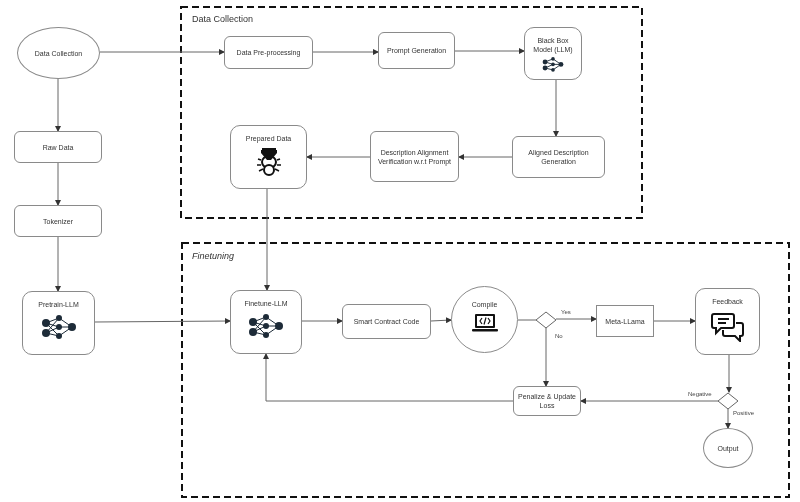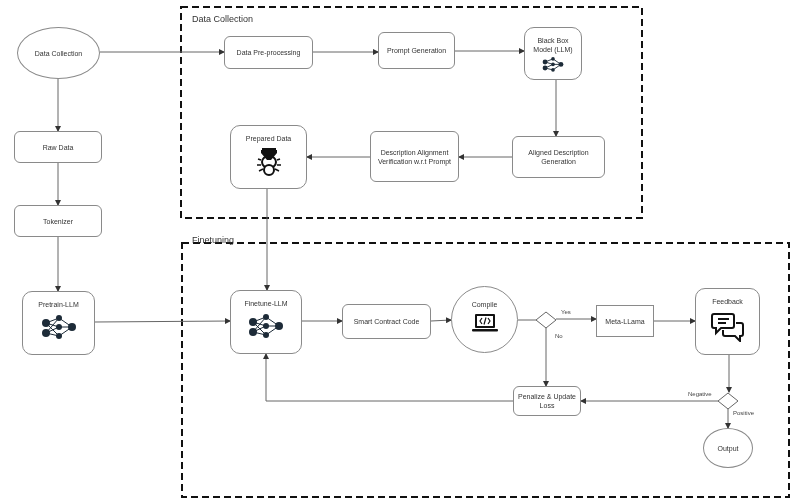--- a/index.html
+++ b/index.html
@@ -74,21 +74,21 @@
     <line x1="728" y1="409" x2="728" y2="428" marker-end="url(#arr)"></line>
 
     <polyline points="513,401 266,401 266,354" marker-end="url(#arr)"></polyline>
   </g>
 
   <polygon points="546,312 556,320 546,328 536,320" fill="#fff" stroke="#666"></polygon>
   <polygon points="728,393 738,401 728,409 718,401" fill="#fff" stroke="#666"></polygon>
 </svg>
 
 <div class="group-label" style="left:192px; top:14px;">Data Collection</div>
-<div class="group-label" style="left:192px; top:235px;">Finetuning</div>
+<div class="group-label" style="left:192px; top:251px;font-style:italic;">Finetuning</div>
 
 <div class="node ellipse" style="left:17px; top:27px; width:83px; height:52px;">
     <span>Data Collection</span>
   </div>
 <div class="node rounded" style="left:14px; top:131px; width:88px; height:32px;">
     <span>Raw Data</span>
   </div>
 <div class="node rounded" style="left:14px; top:205px; width:88px; height:32px;">
     <span>Tokenizer</span>
   </div>

